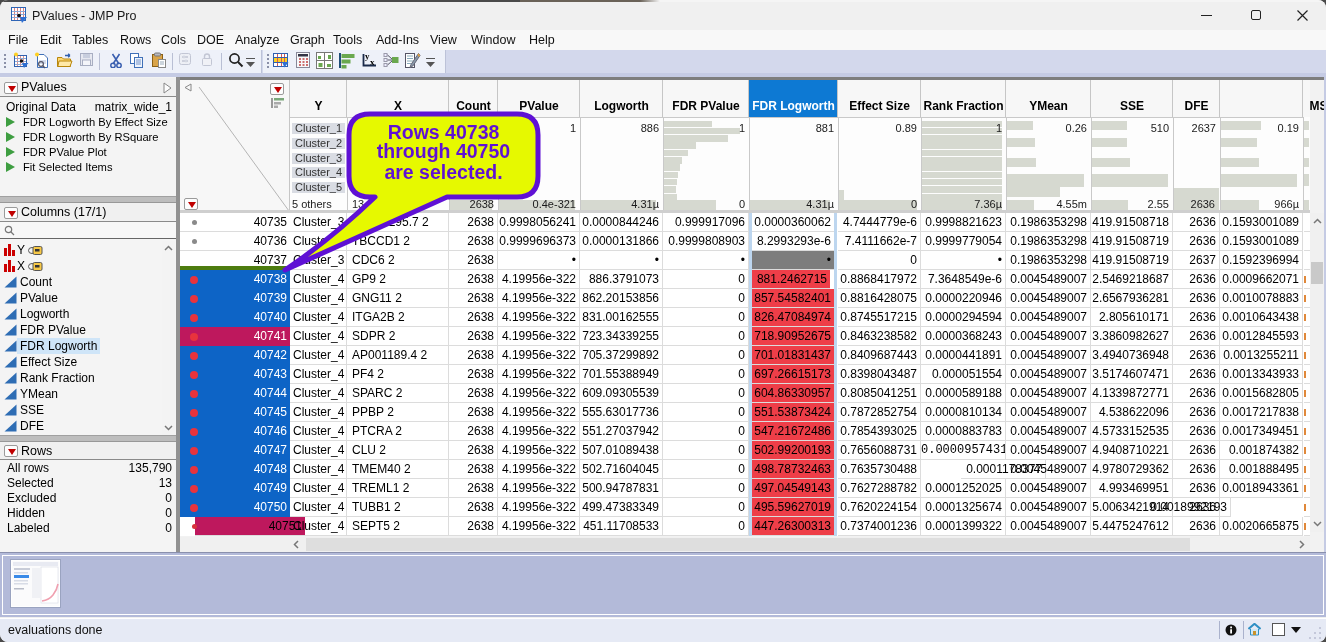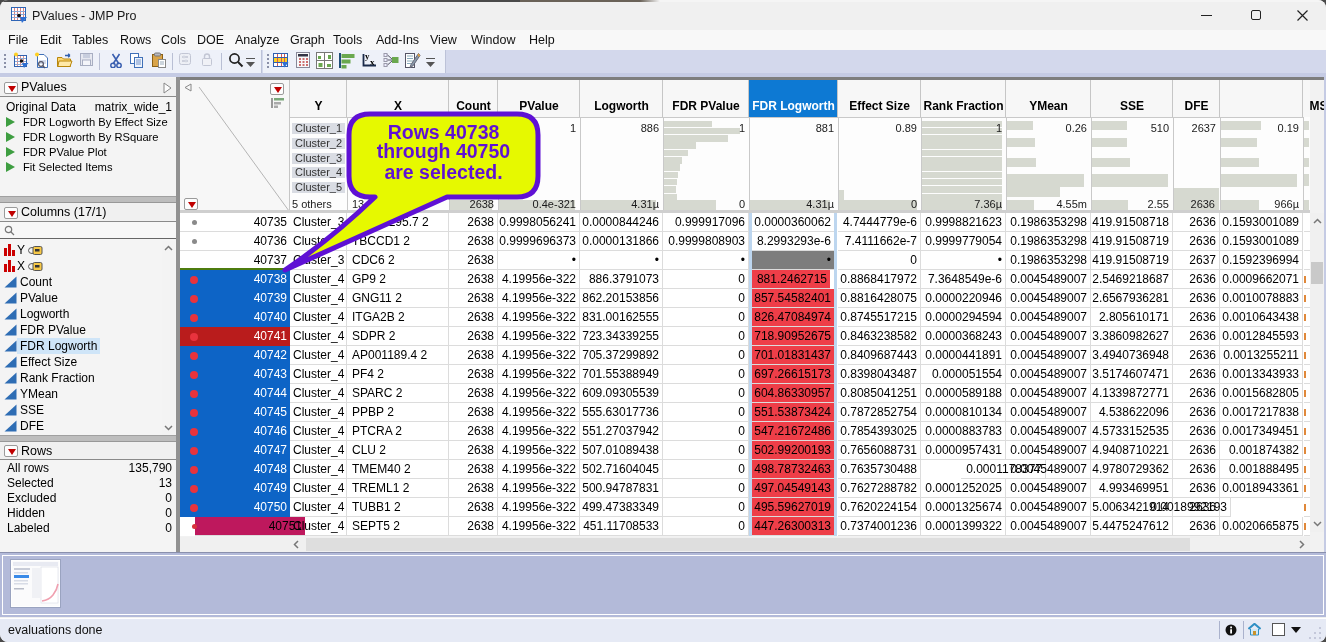--- a/index.html
+++ b/index.html
@@ -449,21 +449,21 @@
     <div class="cell num" style="left:580px;top:232px;width:83px;border-bottom:1px solid #dcdcdc;border-right:1px solid #dcdcdc;">0.0000131866</div>
     <div class="cell num" style="left:663px;top:232px;width:86px;border-bottom:1px solid #dcdcdc;border-right:1px solid #dcdcdc;">0.9999808903</div>
     <div class="cell num" style="left:752px;top:232px;width:82px;border-bottom:1px solid #dcdcdc;">8.2993293e-6</div>
     <div class="cell num" style="left:838px;top:232px;width:83px;border-bottom:1px solid #dcdcdc;border-right:1px solid #dcdcdc;">7.4111662e-7</div>
     <div class="cell num" style="left:921px;top:232px;width:85px;border-bottom:1px solid #dcdcdc;border-right:1px solid #dcdcdc;">0.9999779054</div>
     <div class="cell num" style="left:1006px;top:232px;width:85px;border-bottom:1px solid #dcdcdc;border-right:1px solid #dcdcdc;">0.1986353298</div>
     <div class="cell num" style="left:1091px;top:232px;width:82px;border-bottom:1px solid #dcdcdc;border-right:1px solid #dcdcdc;">419.91508719</div>
     <div class="cell num" style="left:1173px;top:232px;width:47px;border-bottom:1px solid #dcdcdc;border-right:1px solid #dcdcdc;">2636</div>
     <div class="cell num" style="left:1220px;top:232px;width:83px;border-bottom:1px solid #dcdcdc;border-right:1px solid #dcdcdc;">0.1593001089</div>
     <div class="a" style="left:1304px;top:232px;width:6px;height:19px;border-bottom:1px solid #dcdcdc;"></div>
-    <div class="cell num" style="left:180px;top:251px;width:110px;background:#fff;border-bottom:2px solid #4d7c0f;">40737</div>
+    <div class="cell num" style="left:180px;top:251px;width:110px;background:#fff;border-bottom:4px solid #4d7c0f;">40737</div>
     <div class="cell txty" style="left:290px;top:251px;width:57px;border-bottom:1px solid #dcdcdc;border-right:1px solid #dcdcdc;">Cluster_3</div>
     <div class="cell txt" style="left:347px;top:251px;width:102px;border-bottom:1px solid #dcdcdc;border-right:1px solid #dcdcdc;">CDC6 2</div>
     <div class="cell num" style="left:449px;top:251px;width:49px;border-bottom:1px solid #dcdcdc;border-right:1px solid #dcdcdc;">2638</div>
     <div class="cell num" style="left:498px;top:251px;width:82px;border-bottom:1px solid #dcdcdc;border-right:1px solid #dcdcdc;">•</div>
     <div class="cell num" style="left:580px;top:251px;width:83px;border-bottom:1px solid #dcdcdc;border-right:1px solid #dcdcdc;">•</div>
     <div class="cell num" style="left:663px;top:251px;width:86px;border-bottom:1px solid #dcdcdc;border-right:1px solid #dcdcdc;">•</div>
     <div class="cell num" style="left:752px;top:251px;width:82px;background:#7d7d7d;border-bottom:1px solid #dcdcdc;">•</div>
     <div class="cell num" style="left:838px;top:251px;width:83px;border-bottom:1px solid #dcdcdc;border-right:1px solid #dcdcdc;">0</div>
     <div class="cell num" style="left:921px;top:251px;width:85px;border-bottom:1px solid #dcdcdc;border-right:1px solid #dcdcdc;">•</div>
     <div class="cell num" style="left:1006px;top:251px;width:85px;border-bottom:1px solid #dcdcdc;border-right:1px solid #dcdcdc;">0.1986353298</div>
@@ -515,21 +515,21 @@
     <div class="cell num" style="left:663px;top:308px;width:86px;border-bottom:1px solid #dcdcdc;border-right:1px solid #dcdcdc;">0</div>
     <div class="cell num" style="left:752px;top:308px;width:82px;background:#ee3e48;border-bottom:1px solid #dcdcdc;">826.47084974</div>
     <div class="cell num" style="left:838px;top:308px;width:83px;border-bottom:1px solid #dcdcdc;border-right:1px solid #dcdcdc;">0.8745517215</div>
     <div class="cell num" style="left:921px;top:308px;width:85px;border-bottom:1px solid #dcdcdc;border-right:1px solid #dcdcdc;">0.0000294594</div>
     <div class="cell num" style="left:1006px;top:308px;width:85px;border-bottom:1px solid #dcdcdc;border-right:1px solid #dcdcdc;">0.0045489007</div>
     <div class="cell num" style="left:1091px;top:308px;width:82px;border-bottom:1px solid #dcdcdc;border-right:1px solid #dcdcdc;">2.805610171</div>
     <div class="cell num" style="left:1173px;top:308px;width:47px;border-bottom:1px solid #dcdcdc;border-right:1px solid #dcdcdc;">2636</div>
     <div class="cell num" style="left:1220px;top:308px;width:83px;border-bottom:1px solid #dcdcdc;border-right:1px solid #dcdcdc;">0.0010643438</div>
     <div class="a" style="left:1304px;top:314px;width:2px;height:7px;background:#e0883a;"></div>
     <div class="a" style="left:1304px;top:308px;width:6px;height:19px;border-bottom:1px solid #dcdcdc;"></div>
-    <div class="cell num" style="left:180px;top:327px;width:110px;background:#b91c1c;color:#fff;">40741</div>
+    <div class="cell num" style="left:180px;top:327px;width:110px;background:#be185d;color:#fff;">40741</div>
     <div class="a" style="left:190px;top:333px;width:8px;height:8px;border-radius:50%;background:#e8333d;"></div>
     <div class="cell txty" style="left:290px;top:327px;width:57px;border-bottom:1px solid #dcdcdc;border-right:1px solid #dcdcdc;">Cluster_4</div>
     <div class="cell txt" style="left:347px;top:327px;width:102px;border-bottom:1px solid #dcdcdc;border-right:1px solid #dcdcdc;">SDPR 2</div>
     <div class="cell num" style="left:449px;top:327px;width:49px;border-bottom:1px solid #dcdcdc;border-right:1px solid #dcdcdc;">2638</div>
     <div class="cell num" style="left:498px;top:327px;width:82px;border-bottom:1px solid #dcdcdc;border-right:1px solid #dcdcdc;">4.19956e-322</div>
     <div class="cell num" style="left:580px;top:327px;width:83px;border-bottom:1px solid #dcdcdc;border-right:1px solid #dcdcdc;">723.34339255</div>
     <div class="cell num" style="left:663px;top:327px;width:86px;border-bottom:1px solid #dcdcdc;border-right:1px solid #dcdcdc;">0</div>
     <div class="cell num" style="left:752px;top:327px;width:82px;background:#ee3e48;border-bottom:1px solid #dcdcdc;">718.90952675</div>
     <div class="cell num" style="left:838px;top:327px;width:83px;border-bottom:1px solid #dcdcdc;border-right:1px solid #dcdcdc;">0.8463238582</div>
     <div class="cell num" style="left:921px;top:327px;width:85px;border-bottom:1px solid #dcdcdc;border-right:1px solid #dcdcdc;">0.0000368243</div>
@@ -627,21 +627,21 @@
     <div class="cell num" style="left:180px;top:441px;width:110px;background:#0d64c6;color:#fff;">40747</div>
     <div class="a" style="left:190px;top:447px;width:8px;height:8px;border-radius:50%;background:#e8333d;"></div>
     <div class="cell txty" style="left:290px;top:441px;width:57px;border-bottom:1px solid #dcdcdc;border-right:1px solid #dcdcdc;">Cluster_4</div>
     <div class="cell txt" style="left:347px;top:441px;width:102px;border-bottom:1px solid #dcdcdc;border-right:1px solid #dcdcdc;">CLU 2</div>
     <div class="cell num" style="left:449px;top:441px;width:49px;border-bottom:1px solid #dcdcdc;border-right:1px solid #dcdcdc;">2638</div>
     <div class="cell num" style="left:498px;top:441px;width:82px;border-bottom:1px solid #dcdcdc;border-right:1px solid #dcdcdc;">4.19956e-322</div>
     <div class="cell num" style="left:580px;top:441px;width:83px;border-bottom:1px solid #dcdcdc;border-right:1px solid #dcdcdc;">507.01089438</div>
     <div class="cell num" style="left:663px;top:441px;width:86px;border-bottom:1px solid #dcdcdc;border-right:1px solid #dcdcdc;">0</div>
     <div class="cell num" style="left:752px;top:441px;width:82px;background:#ee3e48;border-bottom:1px solid #dcdcdc;">502.99200193</div>
     <div class="cell num" style="left:838px;top:441px;width:83px;border-bottom:1px solid #dcdcdc;border-right:1px solid #dcdcdc;">0.7656088731</div>
-    <div class="cell num" style="left:921px;top:441px;width:85px;border-bottom:1px solid #dcdcdc;border-right:1px solid #dcdcdc;">0.0000957431</div>
+    <div class="cell num" style="left:921px;top:441px;width:85px;border-bottom:1px solid #dcdcdc;border-right:1px solid #dcdcdc;font-family:Liberation Mono, monospace;">0.0000957431</div>
     <div class="cell num" style="left:1006px;top:441px;width:85px;border-bottom:1px solid #dcdcdc;border-right:1px solid #dcdcdc;">0.0045489007</div>
     <div class="cell num" style="left:1091px;top:441px;width:82px;border-bottom:1px solid #dcdcdc;border-right:1px solid #dcdcdc;">4.9408710221</div>
     <div class="cell num" style="left:1173px;top:441px;width:47px;border-bottom:1px solid #dcdcdc;border-right:1px solid #dcdcdc;">2636</div>
     <div class="cell num" style="left:1220px;top:441px;width:83px;border-bottom:1px solid #dcdcdc;border-right:1px solid #dcdcdc;">0.001874382</div>
     <div class="a" style="left:1304px;top:447px;width:2px;height:7px;background:#e0883a;"></div>
     <div class="a" style="left:1304px;top:441px;width:6px;height:19px;border-bottom:1px solid #dcdcdc;"></div>
     <div class="cell num" style="left:180px;top:460px;width:110px;background:#0d64c6;color:#fff;">40748</div>
     <div class="a" style="left:190px;top:466px;width:8px;height:8px;border-radius:50%;background:#e8333d;"></div>
     <div class="cell txty" style="left:290px;top:460px;width:57px;border-bottom:1px solid #dcdcdc;border-right:1px solid #dcdcdc;">Cluster_4</div>
     <div class="cell txt" style="left:347px;top:460px;width:102px;border-bottom:1px solid #dcdcdc;border-right:1px solid #dcdcdc;">TMEM40 2</div>

